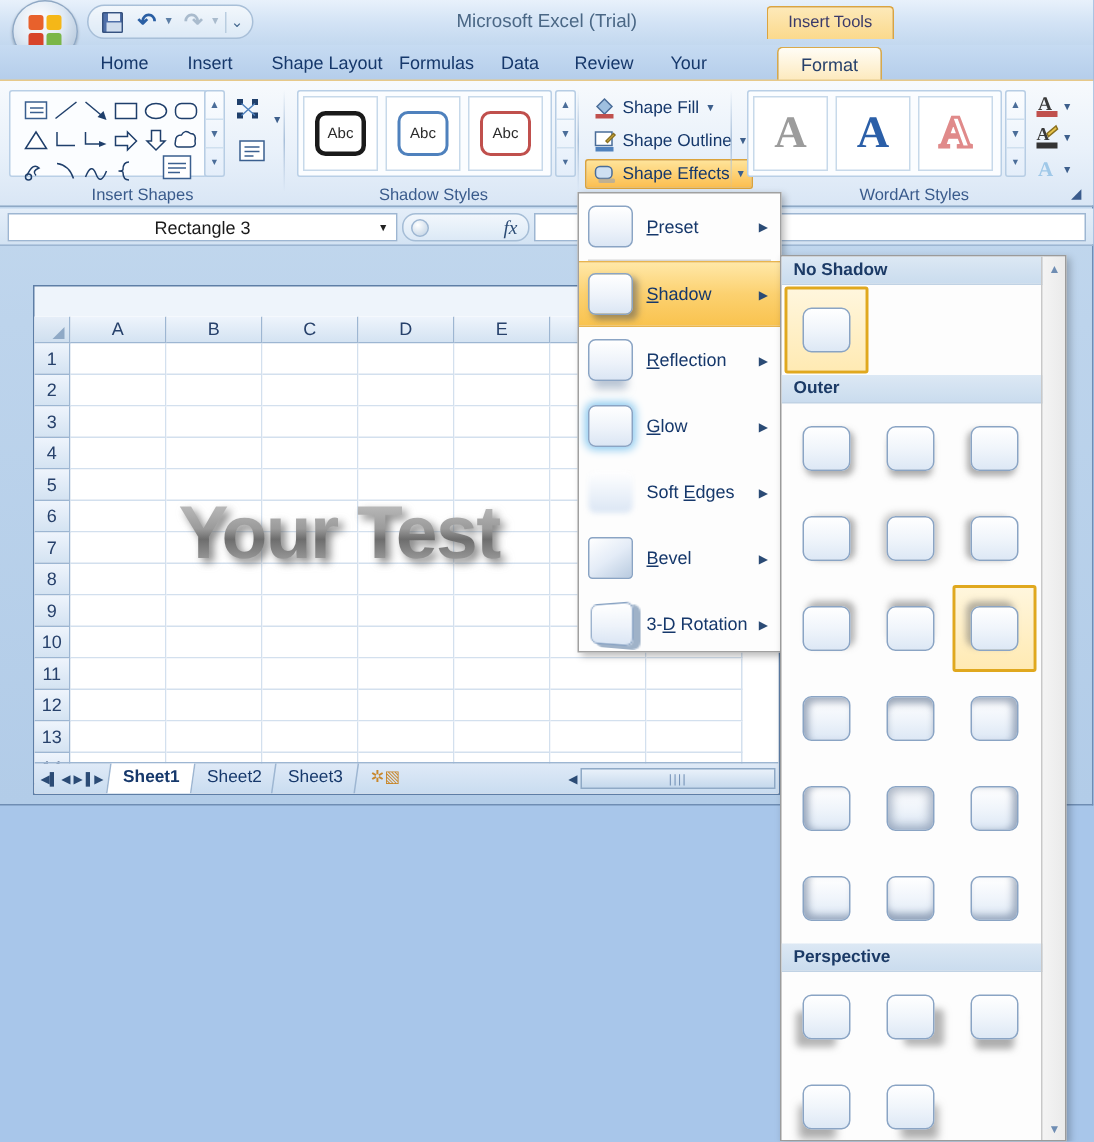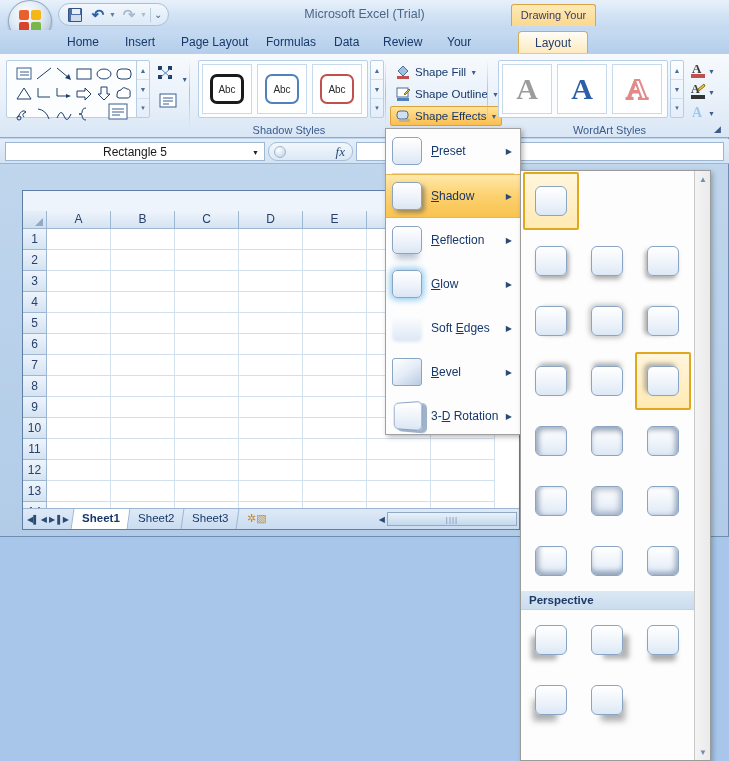--- a/index.html
+++ b/index.html
@@ -354,32 +354,32 @@
       <span class="qat-arrow">▼</span>
       <div class="qat-btn">
         <span class="redo-g">↷</span>
       </div>
       <span class="qat-arrow dim">▼</span>
       <div class="qat-sep"></div>
       <span class="qat-more">⌄</span>
     </div>
 
     <div class="apptitle">Microsoft Excel (Trial)</div>
-    <div class="ctx-header">Drawing Your</div>
+    <div class="ctx-header">Insert Tools</div>
   </div>
 
   <div class="tabrow">
     <div class="tab" style="left:58px">Home</div>
     <div class="tab" style="left:116px">Insert</div>
-    <div class="tab" style="left:172px">Page Layout</div>
+    <div class="tab" style="left:172px">Shape Layout</div>
     <div class="tab" style="left:257px">Formulas</div>
     <div class="tab" style="left:325px">Data</div>
     <div class="tab" style="left:374px">Review</div>
     <div class="tab" style="left:438px">Your</div>
-    <div class="tab active" style="left:518px;width:70px;text-align:center">Layout</div>
+    <div class="tab active" style="left:518px;width:70px;text-align:center">Format</div>
   </div>
 
   <div class="ribbon">
 
     <div class="grp" style="left:0;width:190px">
       <div class="gallery-box" style="left:6px;top:4px;width:132px;height:58px;">
         <div class="shapes">
           <span class="sh" style="left:0;top:0">
               <svg width="18" height="17">
                 <rect x="2" y="3" width="14" height="11" fill="#fff" stroke="#3a5f8f"></rect>
@@ -493,20 +493,21 @@
         <span class="caret">▼</span>
       </div>
       <div style="position:absolute;left:158px;top:36px;">
         <svg width="20" height="18">
             <rect x="2" y="2" width="16" height="13" fill="#fff" stroke="#3a5f8f"></rect>
             <line x1="5" y1="6" x2="15" y2="6" stroke="#3a5f8f"></line>
             <line x1="5" y1="9" x2="15" y2="9" stroke="#3a5f8f"></line>
             <line x1="5" y1="12" x2="11" y2="12" stroke="#3a5f8f"></line>
           </svg>
       </div>
+      <div class="grp-label">Insert Shapes</div>
       <div class="grp-sep" style="right:0"></div>
     </div>
 
     <div class="grp" style="left:192px;width:194px">
       <div class="gallery-box" style="left:6px;top:4px;width:170px;height:58px;">
         <div class="thumb" style="left:3px;top:3px">
           <span class="abc" style="border:3px solid #1a1a1a">Abc</span>
         </div>
         <div class="thumb" style="left:58px;top:3px">
           <span class="abc" style="border:2px solid #4f81bd">Abc</span>
@@ -605,21 +606,21 @@
         <span class="caret">▼</span>
       </div>
 
       <div class="grp-label">WordArt Styles</div>
       <div class="dlg-launcher">◢</div>
     </div>
   </div>
 
   <div class="fbar">
     <div class="namebox">
-      <span>Rectangle 5</span>
+      <span>Rectangle 3</span>
       <span class="nb-caret">▼</span>
     </div>
     <div class="fx-zone">
       <span class="fx-dot"></span>
       <span class="fx-lbl">fx</span>
     </div>
     <div class="finput"></div>
   </div>
 
   <div class="wb">
@@ -743,20 +744,21 @@
           <div class="rowhdr" style="top: 291px;">14</div>
           <div class="cell" style="left: 24px; top: 291px; width: 64px;"></div>
           <div class="cell" style="left: 88px; top: 291px; width: 64px;"></div>
           <div class="cell" style="left: 152px; top: 291px; width: 64px;"></div>
           <div class="cell" style="left: 216px; top: 291px; width: 64px;"></div>
           <div class="cell" style="left: 280px; top: 291px; width: 64px;"></div>
           <div class="cell" style="left: 344px; top: 291px; width: 64px;"></div>
           <div class="cell" style="left: 408px; top: 291px; width: 64px;"></div>
         </div>
 
+      <div class="wordart">Your Test</div>
 
       <div class="tabs-bar">
         <div class="nav-btns">
           <span class="nav-b">◀▌</span>
           <span class="nav-b">◀</span>
           <span class="nav-b">▶</span>
           <span class="nav-b">▌▶</span>
         </div>
         <div class="stab active"><span>Sheet1</span></div>
         <div class="stab"><span>Sheet2</span></div>
@@ -807,25 +809,27 @@
       <div class="mi">
         <span class="mi-ico" style="transform: perspective(60px) rotateY(-18deg); box-shadow: rgb(159, 178, 200) 4px 2px 0px;"></span>
         <span>3-<u>D</u> Rotation</span>
         <span class="mi-arrow">▶</span>
       </div>
     </div>
 </div>
 
 <div class="gal">
   <div id="gal-host" style="width:175px">
+      <div class="gal-head">No Shadow</div>
       <div class="gal-row">
         <div class="gcell sel">
           <div class="sq"></div>
         </div>
       </div>
+      <div class="gal-head">Outer</div>
       <div class="gal-row">
         <div class="gcell">
           <div class="sq" style="box-shadow: rgba(110, 110, 110, 0.55) 2px 3px 4px;"></div>
         </div>
         <div class="gcell">
           <div class="sq" style="box-shadow: rgba(110, 110, 110, 0.6) 0px 5px 5px -2px;"></div>
         </div>
         <div class="gcell">
           <div class="sq" style="box-shadow: rgba(110, 110, 110, 0.55) -2px 3px 4px;"></div>
         </div>

